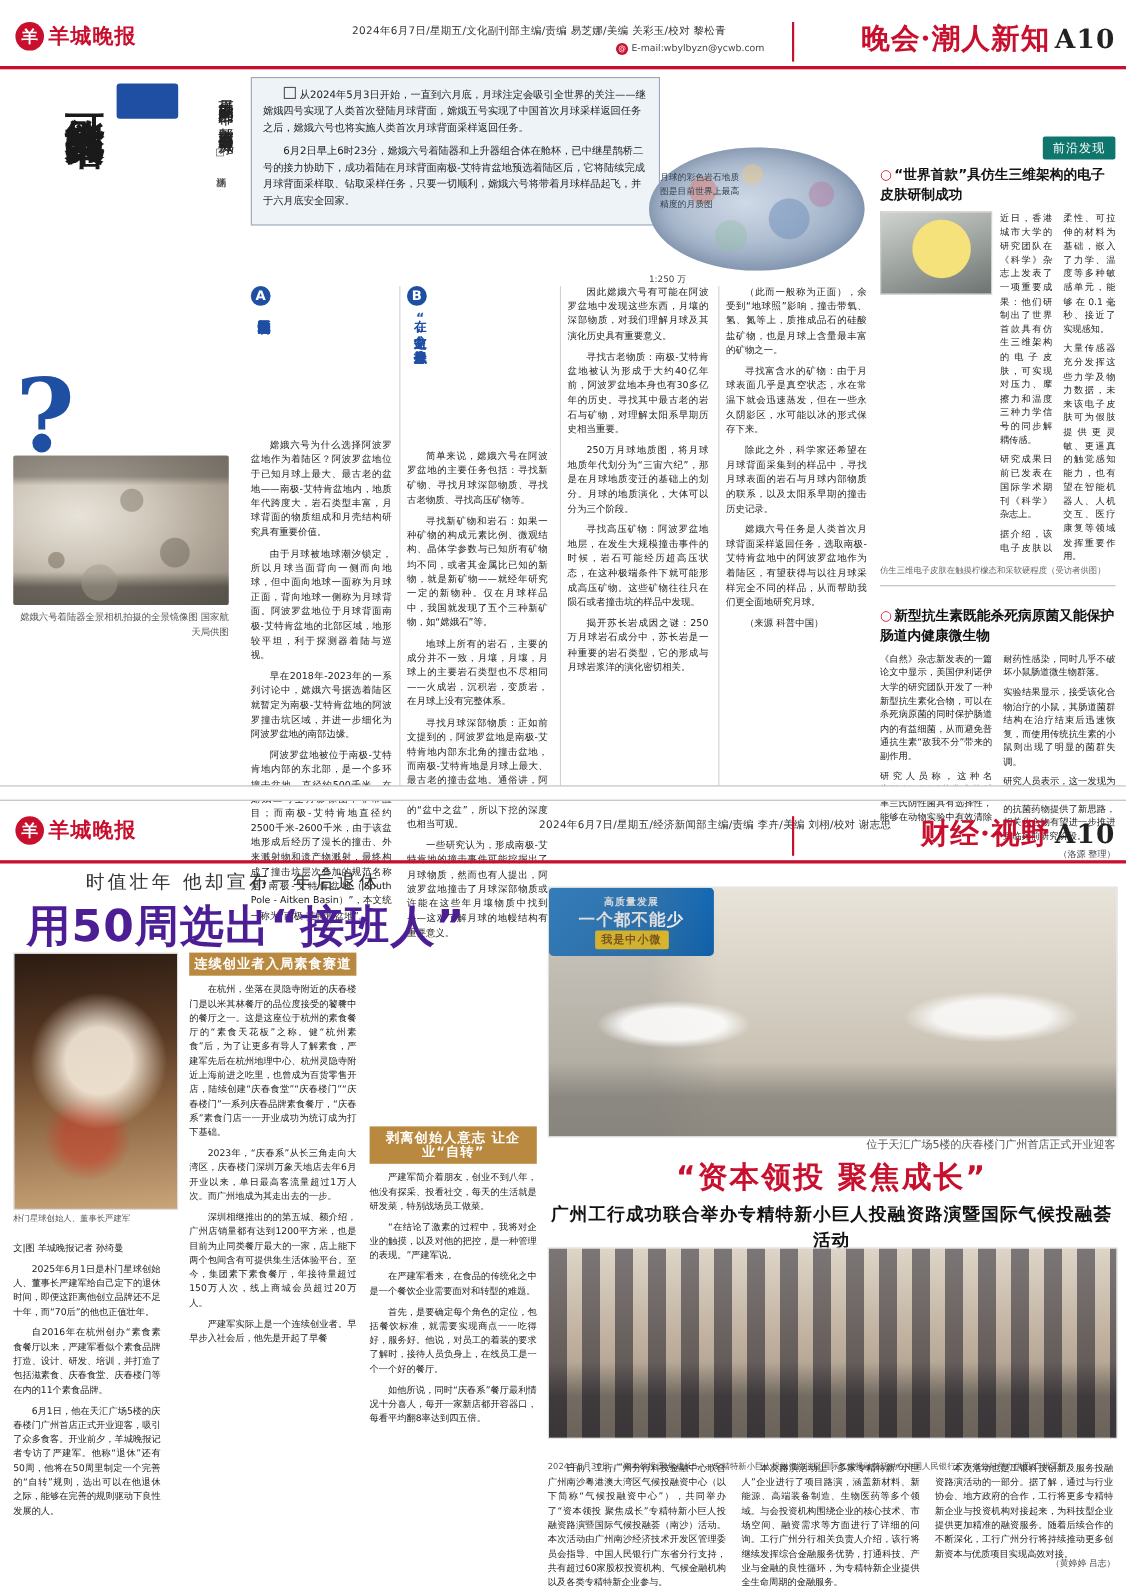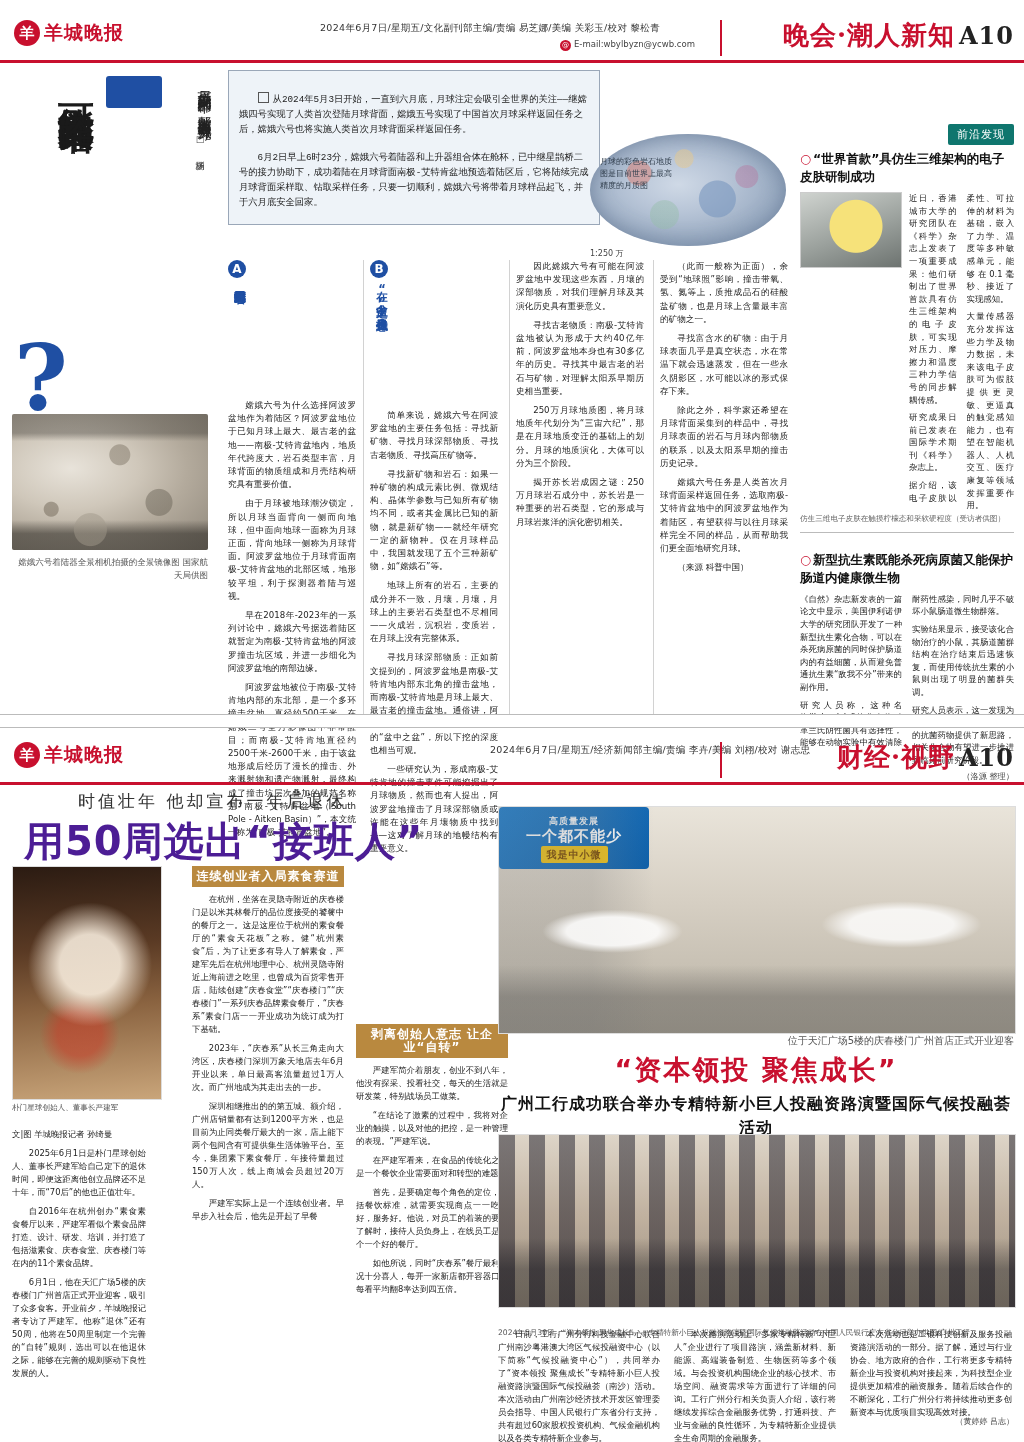--- a/index.html
+++ b/index.html
@@ -40,21 +40,21 @@
     background:
       radial-gradient(circle at 20% 70%, rgba(120,110,95,.55) 0 7px, transparent 8px),
       radial-gradient(circle at 55% 30%, rgba(120,110,95,.45) 0 10px, transparent 11px),
       radial-gradient(circle at 75% 65%, rgba(90,84,72,.4) 0 13px, transparent 14px),
       radial-gradient(circle at 40% 85%, rgba(160,152,138,.5) 0 16px, transparent 17px),
       linear-gradient(180deg, rgba(40,38,34,.35) 0 14%, rgba(0,0,0,0) 20%),
       linear-gradient(0deg, rgba(30,28,24,.5) 0 12%, rgba(0,0,0,0) 22%);}
   .moon-cap{position:absolute;left:12px;top:494px;width:196px;font-size:8.5px;line-height:13px;color:#555;text-align:right;}
 
   .topbox{position:absolute;left:228px;top:8px;width:350px;border:1px solid #9aa7b8;background:#eef3f8;padding:8px 10px;}
-  .topbox p{margin:13px 0 6px 0;font-size:9.3px;line-height:15px;color:#222;text-indent:2em;font-family:Liberation Mono, monospace;}
+  .topbox p{margin:0 0 6px 0;font-size:9.3px;line-height:15px;color:#222;text-indent:2em;}
   .topbox .sq{display:inline-block;width:9px;height:9px;border:1px solid #555;margin-right:4px;vertical-align:-1px;}
   .byline-v{position:absolute;left:193px;top:72px;font-size:9px;color:#444;}
 
   .moonmap{position:absolute;left:590px;top:72px;width:196px;height:112px;border-radius:50%/50%;
     background:radial-gradient(ellipse at 45% 45%, #cfd9e6 0%, #b9c6d8 30%, #9fb0c6 60%, #8aa0bb 100%);
     box-shadow:inset 0 0 22px rgba(60,80,110,.45);}
   .moonmap:after{content:"";position:absolute;inset:0;border-radius:50%;
     background:
       radial-gradient(circle at 25% 35%, rgba(214,130,120,.55) 0 12px, transparent 13px),
       radial-gradient(circle at 65% 58%, rgba(120,150,190,.6) 0 18px, transparent 19px),
@@ -99,21 +99,21 @@
   .b-photo:after{content:"";position:absolute;inset:0;
     background:radial-gradient(circle at 52% 42%, rgba(255,245,230,.85) 0 30px, rgba(255,245,230,0) 62px),
                radial-gradient(circle at 45% 72%, rgba(200,60,40,.55) 0 22px, rgba(0,0,0,0) 40px);}
   .b-photo-cap{position:absolute;left:12px;top:318px;width:148px;font-size:7.6px;line-height:11px;color:#555;}
 
   .b-lead{position:absolute;left:12px;top:344px;width:148px;font-size:8.4px;line-height:13px;color:#222;text-align:justify;}
   .b-lead p{margin:0 14px 6px 0;text-indent:2em;}
 
   .subhead{background:#b9893f;color:#fff;font-size:12px;font-weight:bold;text-align:center;padding:4px 0;letter-spacing:1px;}
   .subhead.gold2{background:#b9893f;}
-  .bcol{position:absolute;top:82px;width:152px;font-size:8.4px;line-height:13px;color:#222;text-align:justify;margin-left:20px;}
+  .bcol{position:absolute;top:82px;width:152px;font-size:8.4px;line-height:13px;color:#222;text-align:justify;}
   .bcol p{margin:0 0 6px 0;text-indent:2em;}
   .bc1{left:172px;} .bc2{left:336px;}
 
   .b-topphoto{position:absolute;left:498px;top:22px;width:516px;height:226px;overflow:hidden;border:1px solid #ddd;
     background:linear-gradient(180deg,#e9e4da 0%, #d7d0c4 40%, #b9b2a4 100%);}
   .b-topphoto:after{content:"";position:absolute;inset:0;
     background:
       radial-gradient(ellipse at 22% 55%, rgba(255,255,255,.85) 0 46px, rgba(255,255,255,0) 70px),
       radial-gradient(ellipse at 78% 52%, rgba(255,255,255,.8) 0 52px, rgba(255,255,255,0) 80px),
       linear-gradient(90deg, rgba(120,120,120,.25) 0 18%, rgba(0,0,0,0) 30%),
@@ -204,20 +204,21 @@
         <p>寻找新矿物和岩石：如果一种矿物的构成元素比例、微观结构、晶体学参数与已知所有矿物均不同，或者其金属比已知的新物，就是新矿物——就经年研究一定的新物种。仅在月球样品中，我国就发现了五个三种新矿物，如“嫦娥石”等。</p>
         <p>地球上所有的岩石，主要的成分并不一致，月壤，月壤，月球上的主要岩石类型也不尽相同——火成岩，沉积岩，变质岩，在月球上没有完整体系。</p>
         <p>寻找月球深部物质：正如前文提到的，阿波罗盆地是南极-艾特肯地内部东北角的撞击盆地，而南极-艾特肯地是月球上最大、最古老的撞击盆地。通俗讲，阿波罗盆地就是个多次撞击后形成的“盆中之盆”，所以下挖的深度也相当可观。</p>
         <p>一些研究认为，形成南极-艾特肯地的撞击事件可能挖掘出了月球物质，然而也有人提出，阿波罗盆地撞击了月球深部物质或许能在这些年月壤物质中找到——这对了解月球的地幔结构有重要意义。</p>
       </div>
 
       <div class="col c3">
         <p>因此嫦娥六号有可能在阿波罗盆地中发现这些东西，月壤的深部物质，对我们理解月球及其演化历史具有重要意义。</p>
         <p>寻找古老物质：南极-艾特肯盆地被认为形成于大约40亿年前，阿波罗盆地本身也有30多亿年的历史。寻找其中最古老的岩石与矿物，对理解太阳系早期历史相当重要。</p>
         <p>250万月球地质图，将月球地质年代划分为“三宙六纪”，那是在月球地质变迁的基础上的划分。月球的地质演化，大体可以分为三个阶段。</p>
+        <p>寻找高压矿物：阿波罗盆地地层，在发生大规模撞击事件的时候，岩石可能经历超高压状态，在这种极端条件下就可能形成高压矿物。这些矿物往往只在陨石或者撞击坑的样品中发现。</p>
         <p>揭开苏长岩成因之谜：250万月球岩石成分中，苏长岩是一种重要的岩石类型，它的形成与月球岩浆洋的演化密切相关。</p>
       </div>
 
       <div class="col c4">
         <p>（此而一般称为正面），余受到“地球照”影响，撞击带氧、氢、氮等上，质推成品石的硅酸盐矿物，也是月球上含量最丰富的矿物之一。</p>
         <p>寻找富含水的矿物：由于月球表面几乎是真空状态，水在常温下就会迅速蒸发，但在一些永久阴影区，水可能以冰的形式保存下来。</p>
         <p>除此之外，科学家还希望在月球背面采集到的样品中，寻找月球表面的岩石与月球内部物质的联系，以及太阳系早期的撞击历史记录。</p>
         <p>嫦娥六号任务是人类首次月球背面采样返回任务，选取南极-艾特肯盆地中的阿波罗盆地作为着陆区，有望获得与以往月球采样完全不同的样品，从而帮助我们更全面地研究月球。</p>
         <p>（来源 科普中国）</p>
       </div>

